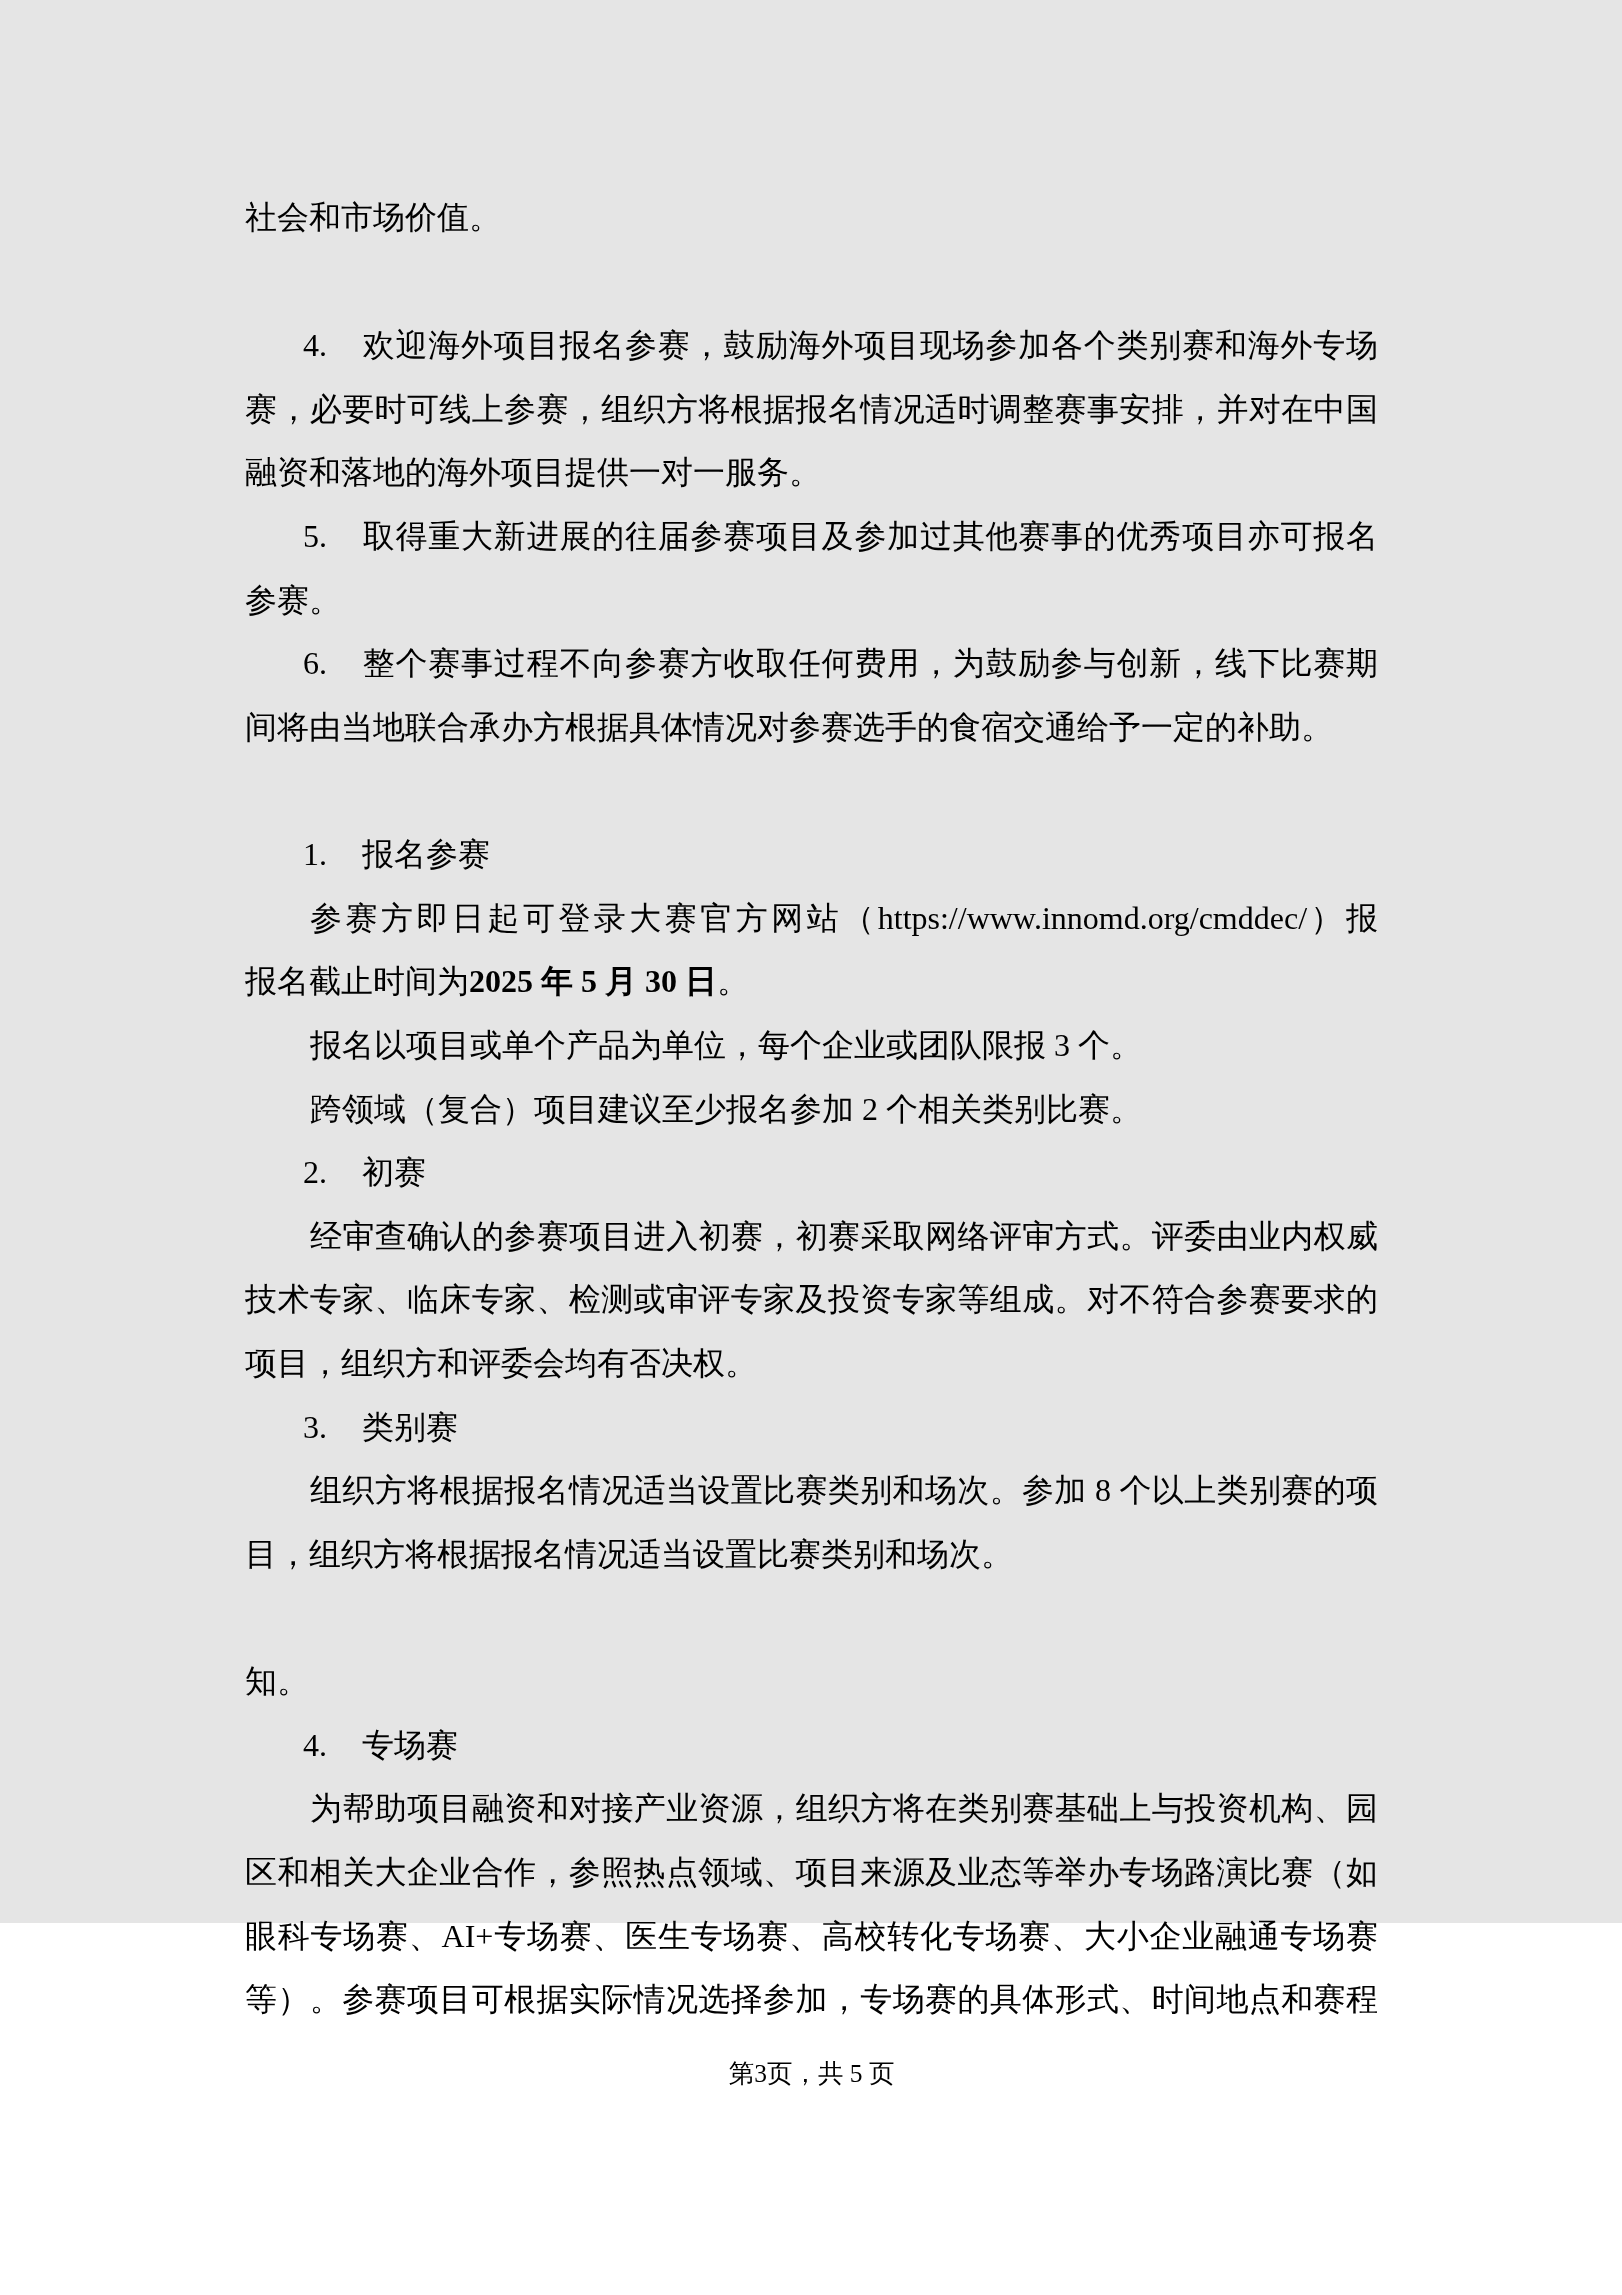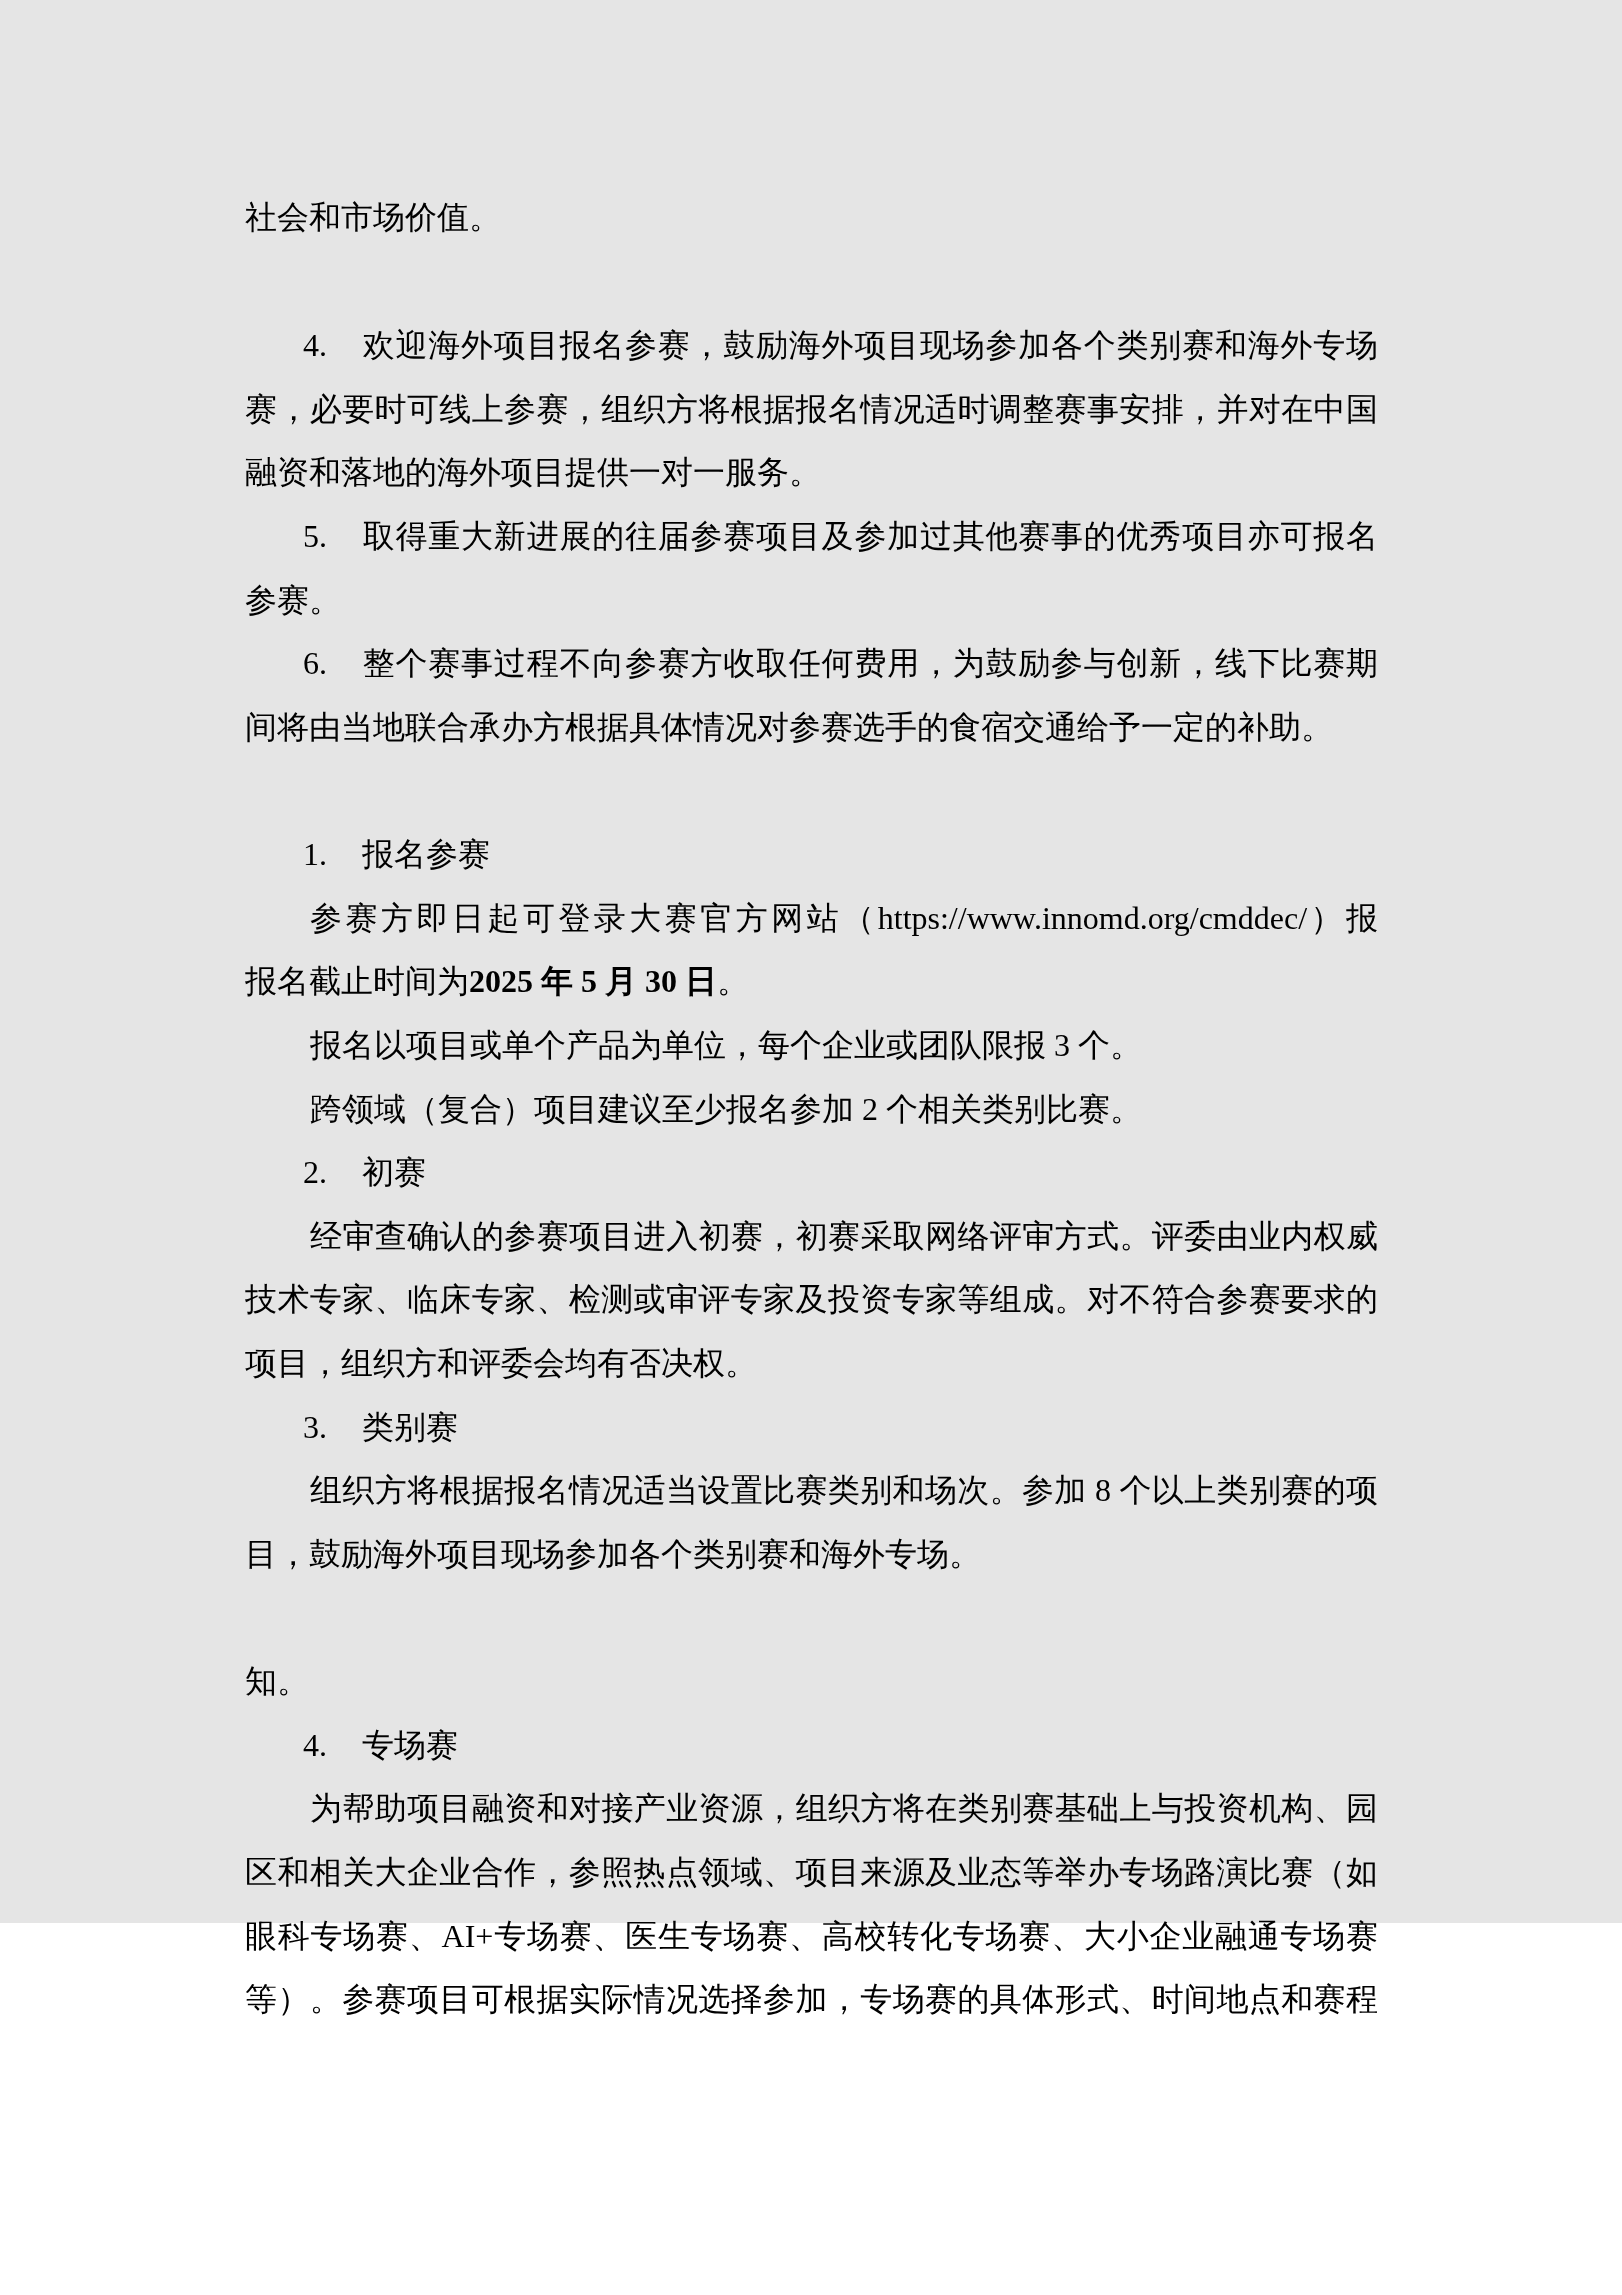--- a/index.html
+++ b/index.html
@@ -81,30 +81,31 @@
   <div class="line l-indent justify" style="top:1205px">经审查确认的参赛项目进入初赛，初赛采取网络评审方式。评委由业内权威</div>
 
   <div class="line justify" style="top:1268px">技术专家、临床专家、检测或审评专家及投资专家等组成。对不符合参赛要求的</div>
 
   <div class="line" style="top:1332px">项目，组织方和评委会均有否决权。</div>
 
   <div class="line l-item" style="top:1396px"><span class="num">3.</span><span>类别赛</span></div>
 
   <div class="line l-indent justify" style="top:1459px">组织方将根据报名情况适当设置比赛类别和场次。参加 8 个以上类别赛的项</div>
 
-  <div class="line" style="top:1523px">目，鼓励海外项目现场参加各个类别赛和海外专场。</div>
+  <div class="line" style="top:1523px">目，组织方将根据报名情况适当设置比赛类别和场次。</div>
 
 
   <div class="line" style="top:1650px">知。</div>
 
   <div class="line l-item" style="top:1714px"><span class="num">4.</span><span>专场赛</span></div>
 
   <div class="line l-indent justify" style="top:1777px">为帮助项目融资和对接产业资源，组织方将在类别赛基础上与投资机构、园</div>
 
   <div class="line justify" style="top:1905px">眼科专场赛、AI+专场赛、医生专场赛、高校转化专场赛、大小企业融通专场赛</div>
 
   <div class="line justify" style="top:1841px">区和相关大企业合作，参照热点领域、项目来源及业态等举办专场路演比赛（如</div>
 
   <div class="line justify" style="top:1968px">等）。参赛项目可根据实际情况选择参加，专场赛的具体形式、时间地点和赛程</div>
 
+  <div class="footer">第3页，共 5 页</div>
 
 </div>
 
 
 </body></html>

